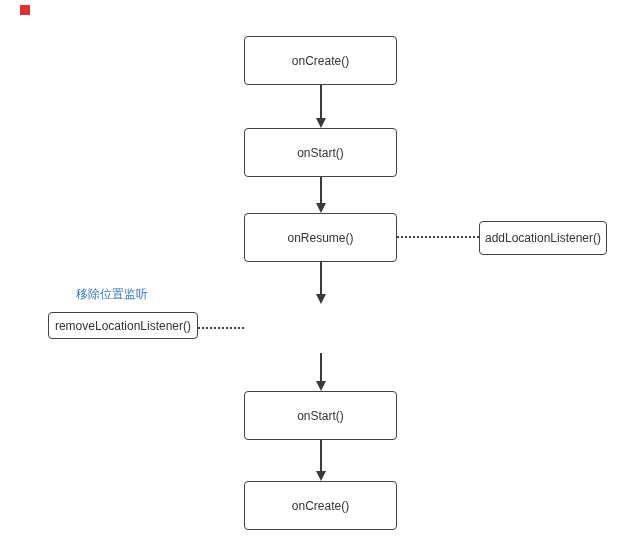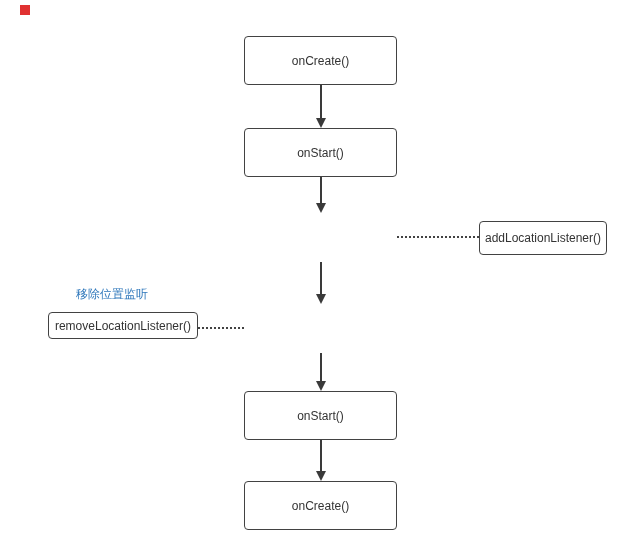--- a/index.html
+++ b/index.html
@@ -76,20 +76,23 @@
   <div class="vline" style="top:85px; height:35px"></div>
   <div class="arrowhead" style="top:118px"></div>
 
   <div class="node main-node" style="top:128px">
     <span>onStart()</span>
   </div>
 
   <div class="vline" style="top:177px; height:28px"></div>
   <div class="arrowhead" style="top:203px"></div>
 
+  <div class="node main-node" style="top:213px">
+    <span>onResume()</span>
+  </div>
 
   <div class="vline" style="top:262px; height:34px"></div>
   <div class="arrowhead" style="top:294px"></div>
 
 
   <div class="vline" style="top:353px; height:30px"></div>
   <div class="arrowhead" style="top:381px"></div>
 
   <div class="node main-node" style="top:391px">
     <span>onStart()</span>

